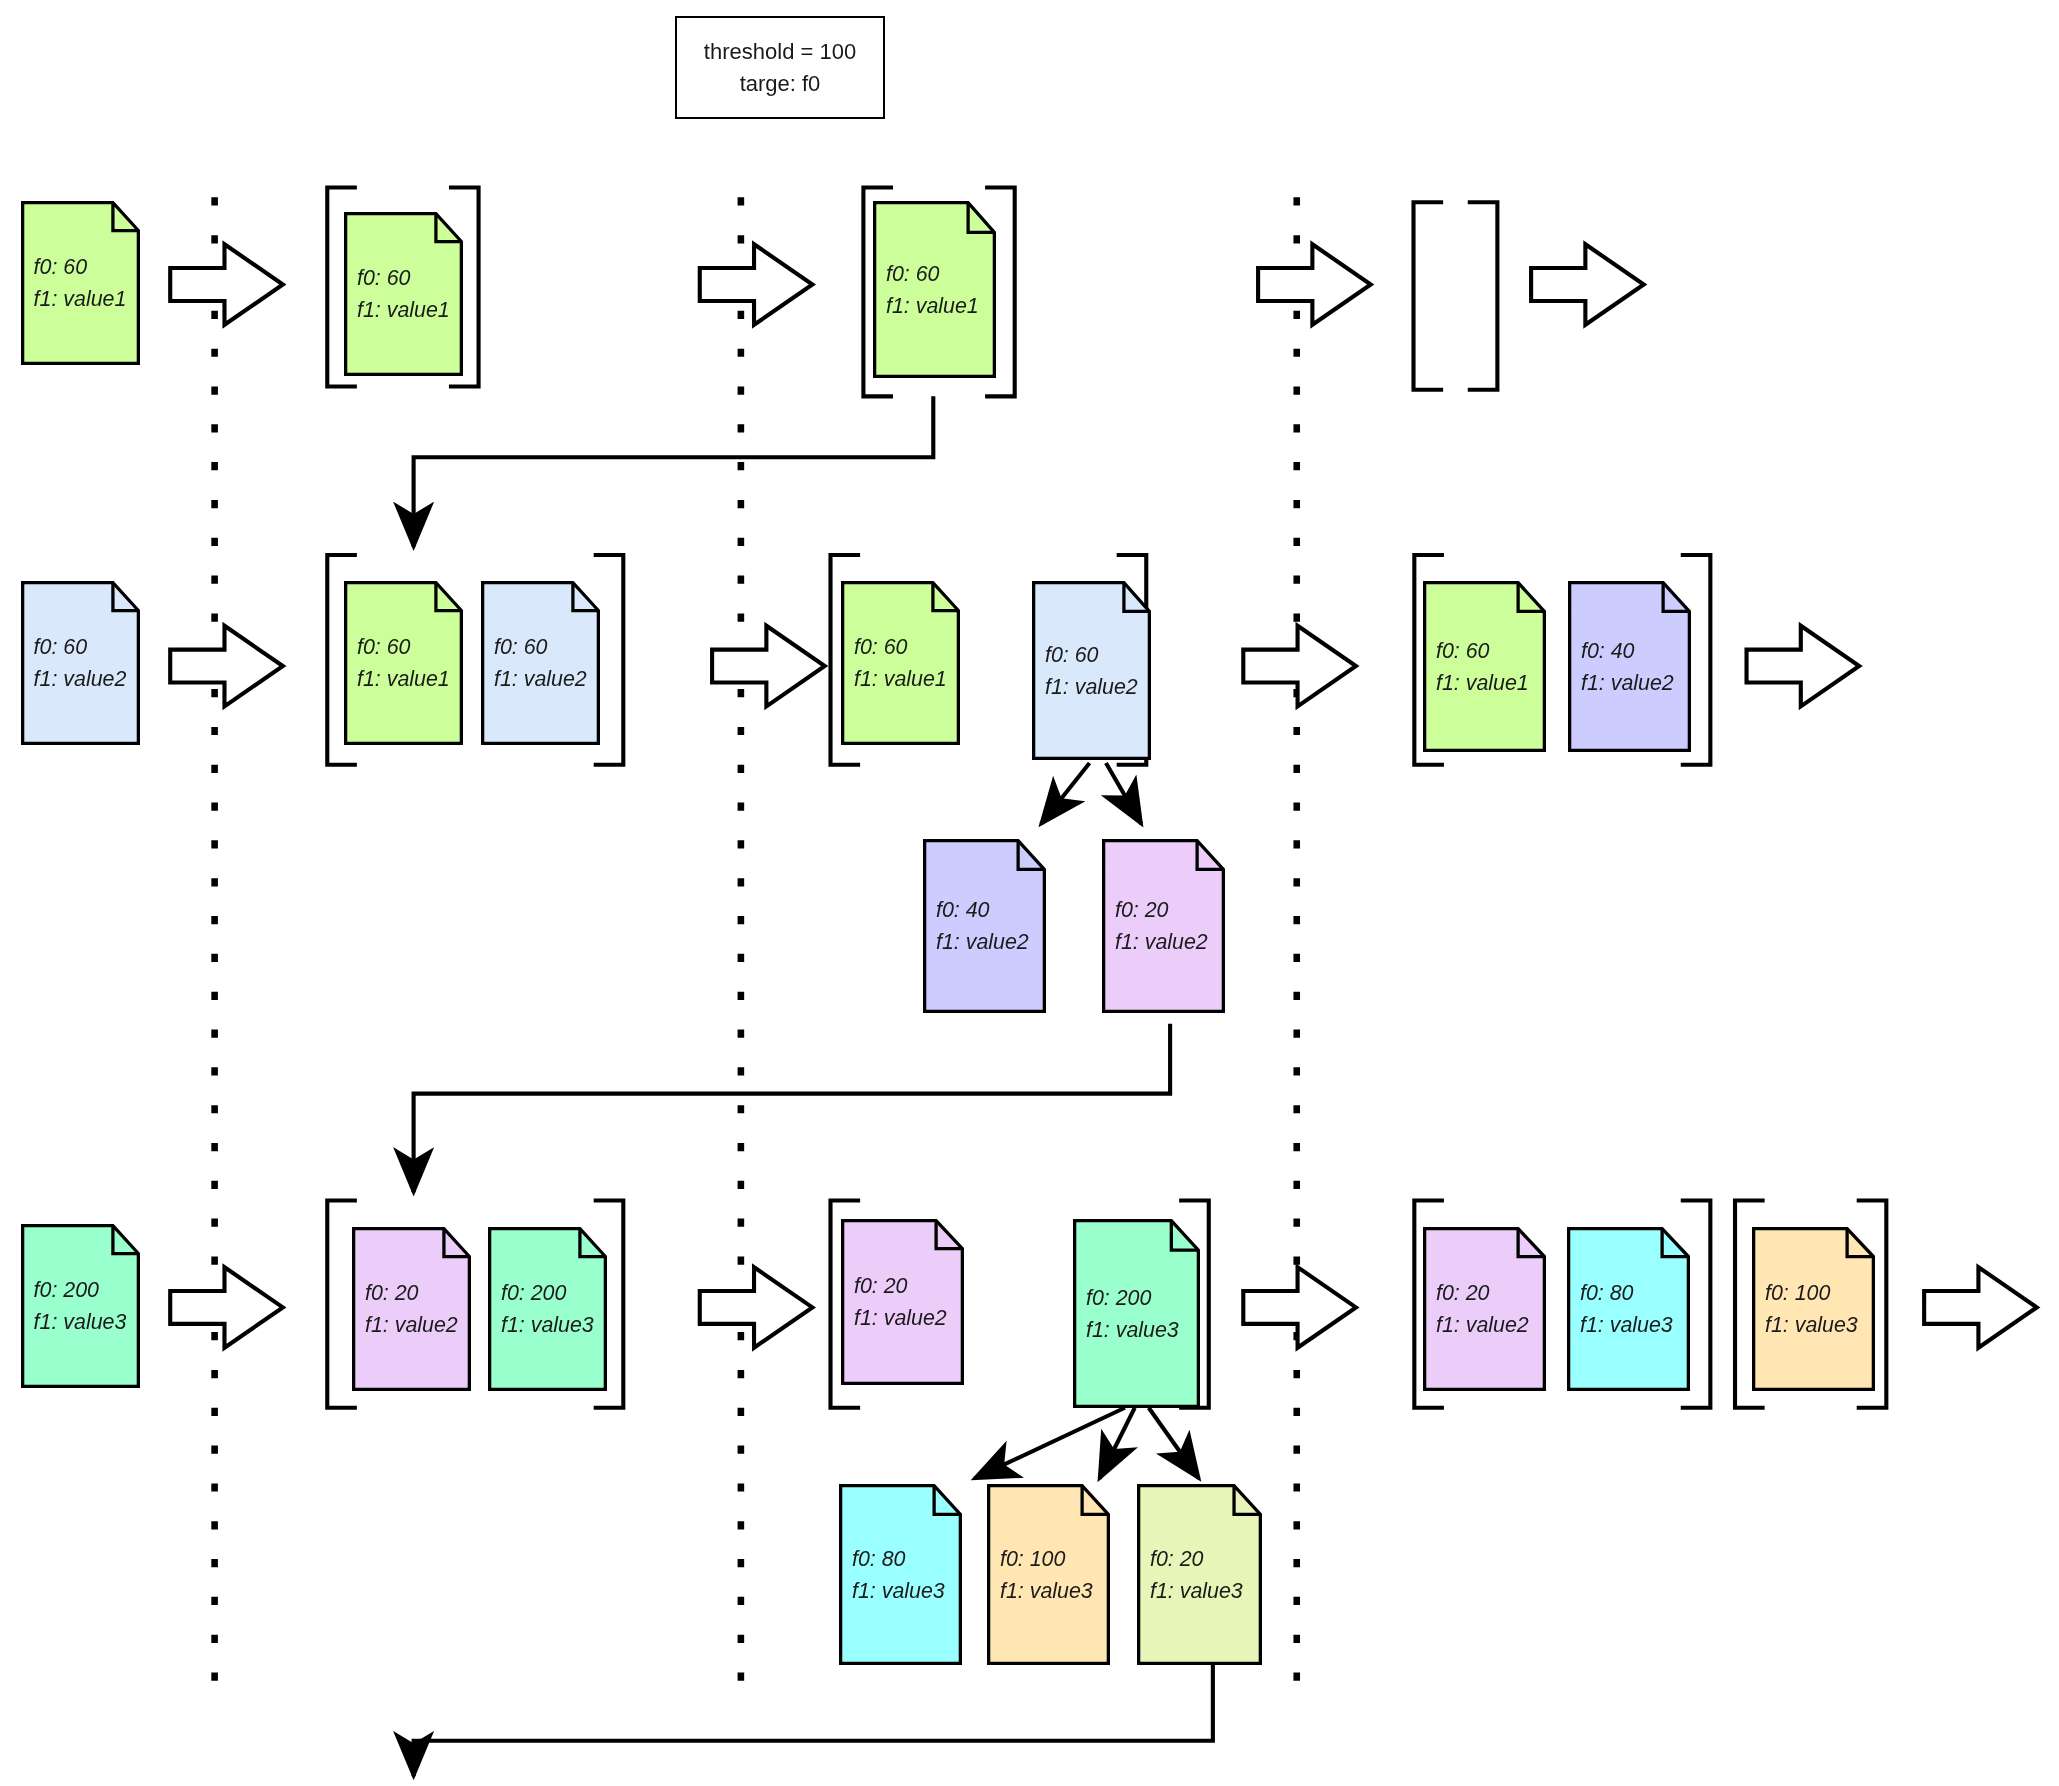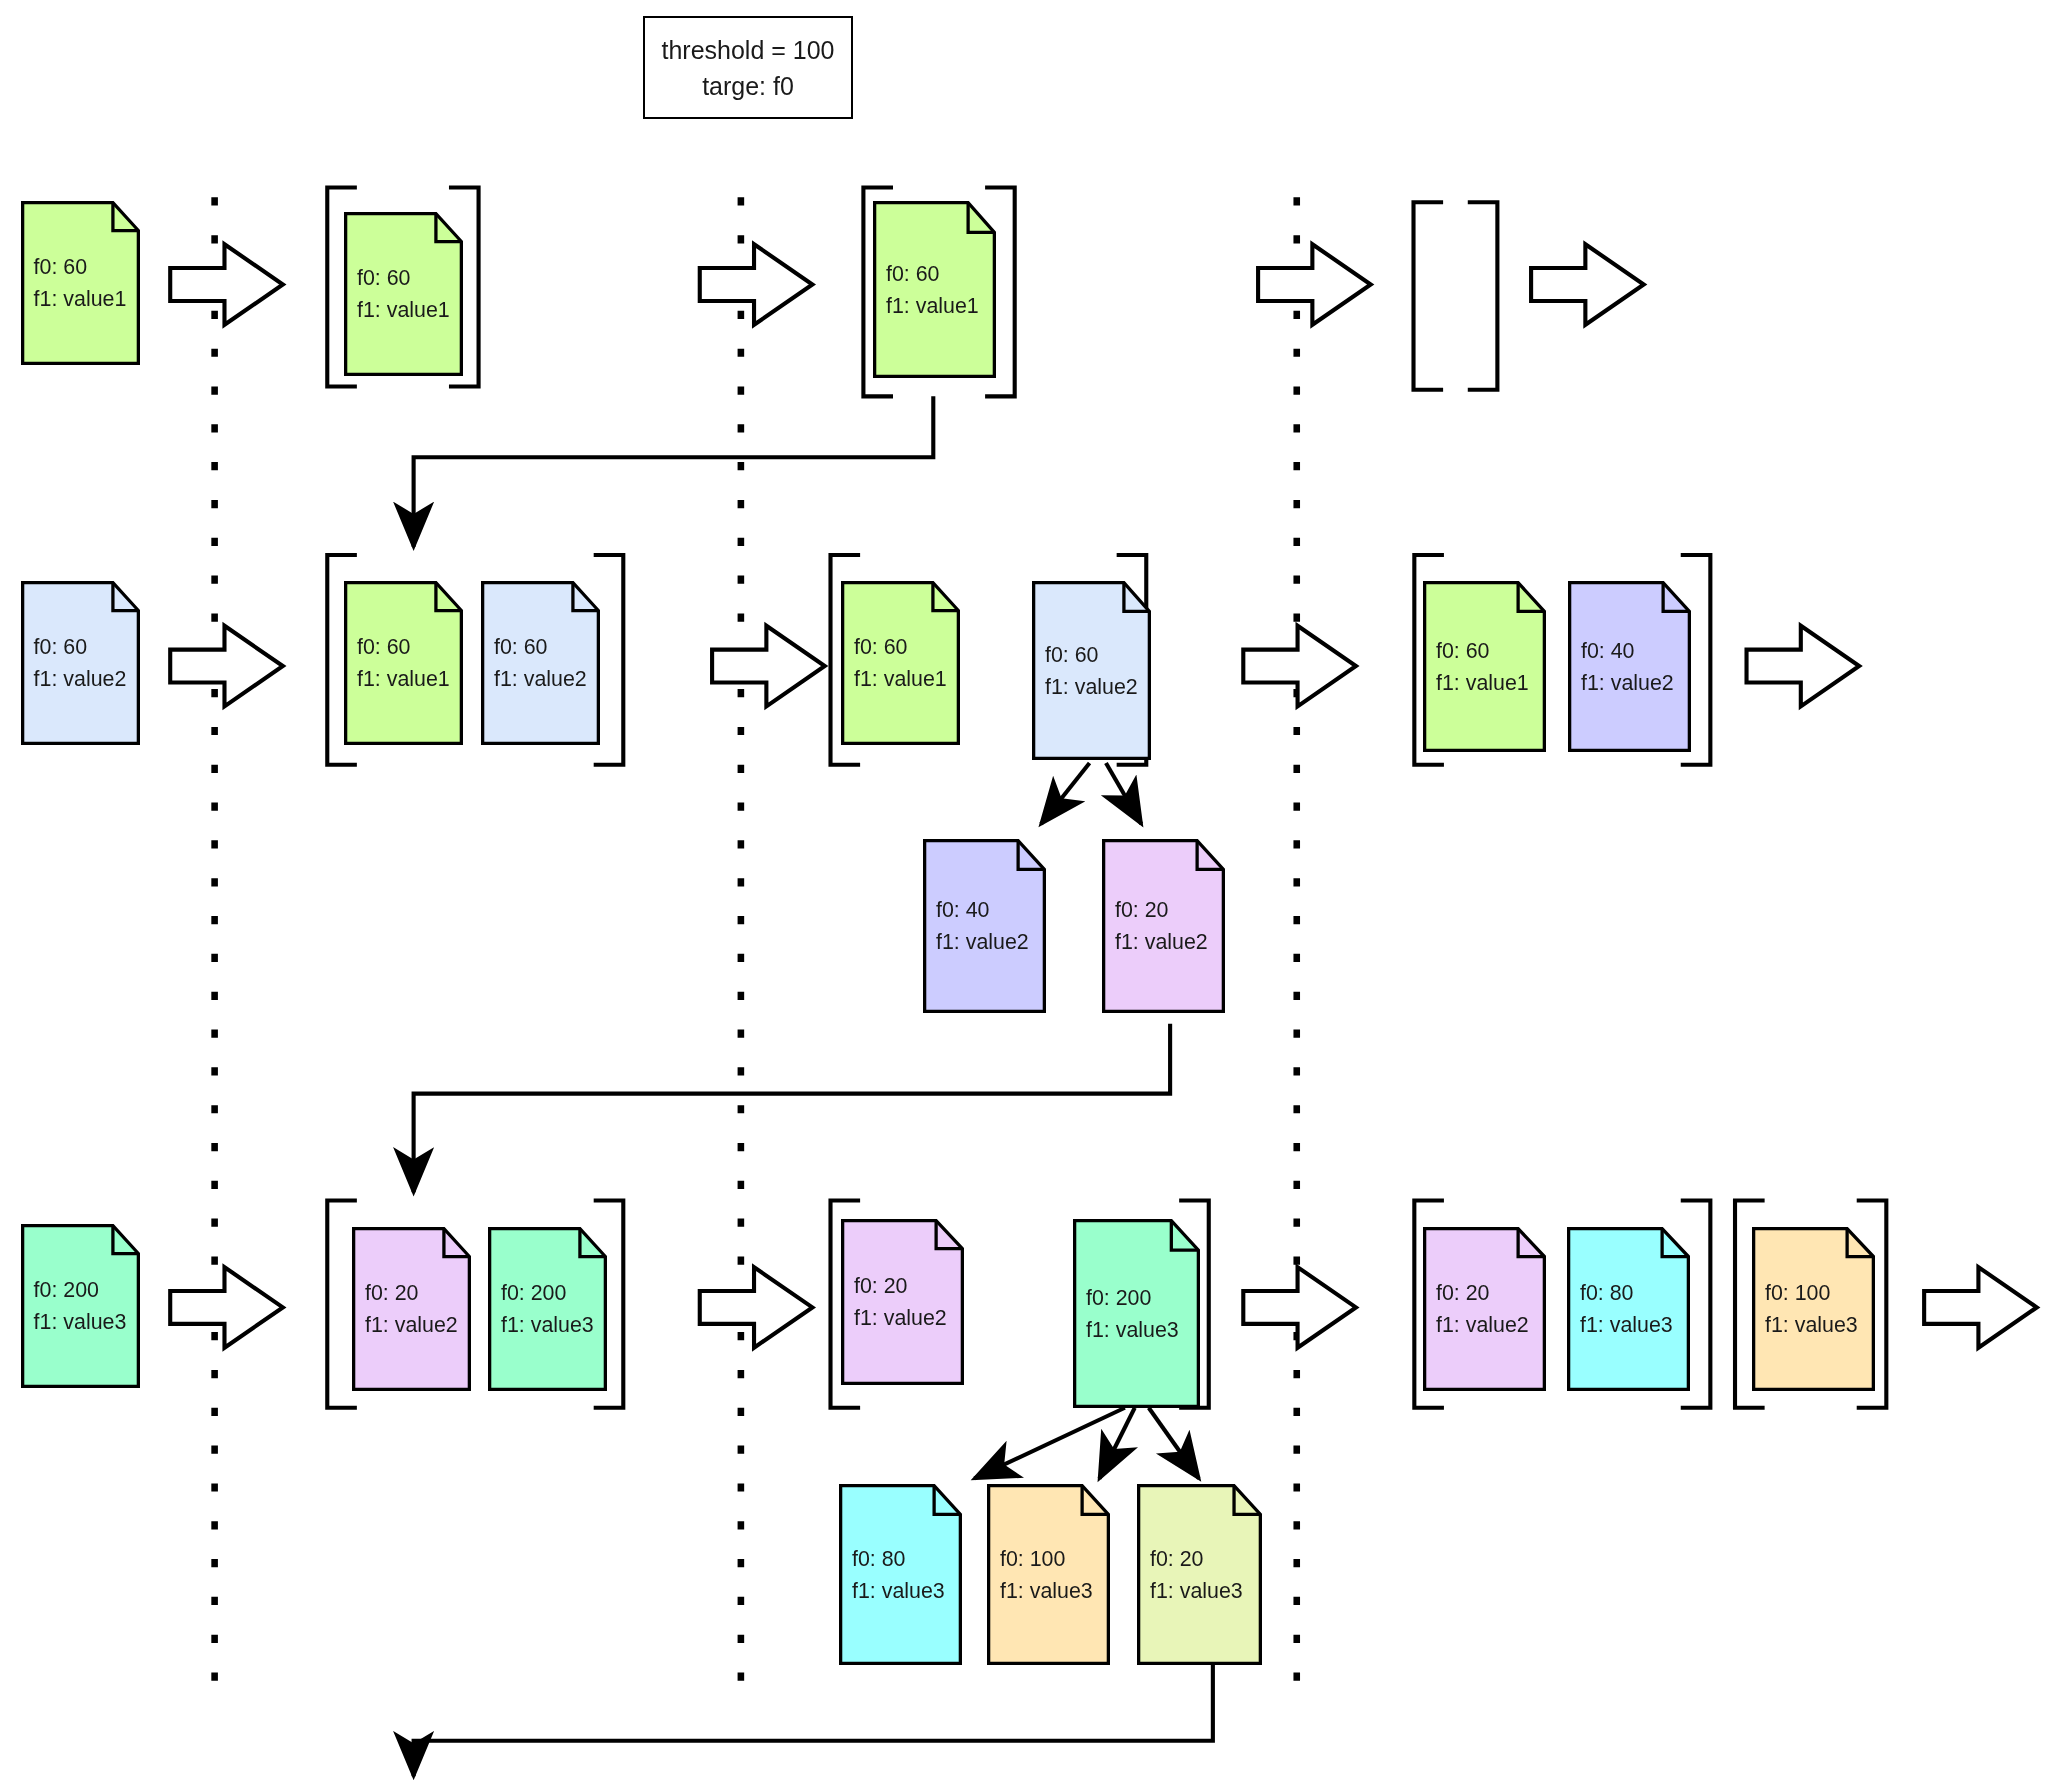--- a/index.html
+++ b/index.html
@@ -2,25 +2,25 @@
 <html style="font-size:13px"><head>
 <meta charset="utf-8">
 <style>
   html,body{margin:0;padding:0;background:#ffffff;}
   body{font-family:"Liberation Sans",sans-serif;}
   #stage{position:relative;width:2059px;height:1786px;background:#fff;overflow:hidden;}
   #svg{position:absolute;left:0;top:0;width:2059px;height:1786px;}
 
   .hdrbox{position:absolute;border:2.5px solid #000;background:#fff;
           display:flex;flex-direction:column;align-items:center;justify-content:center;
-          font-size:25px;color:#1a1a1a;line-height:1.45;}
+          font-size:22px;color:#1a1a1a;line-height:1.45;margin-left:32px;}
   .hdrbox span{display:block;white-space:nowrap;}
 
   
-  .doc{position:absolute;}
+  .doc{position:absolute;font-style:italic;}
   .doc .shape{position:absolute;left:0;top:0;width:100%;height:100%;}
   .doc .txt{position:absolute;left:0;right:0;top:50%;transform:translateY(-50%);
             padding:0 13px;box-sizing:border-box;
             font-size:21.4px;color:#1a1a1a;line-height:1.5;
             pointer-events:none;}
   .doc .txt .l{display:block;white-space:nowrap;}
 </style>
 </head>
 <body>
 

